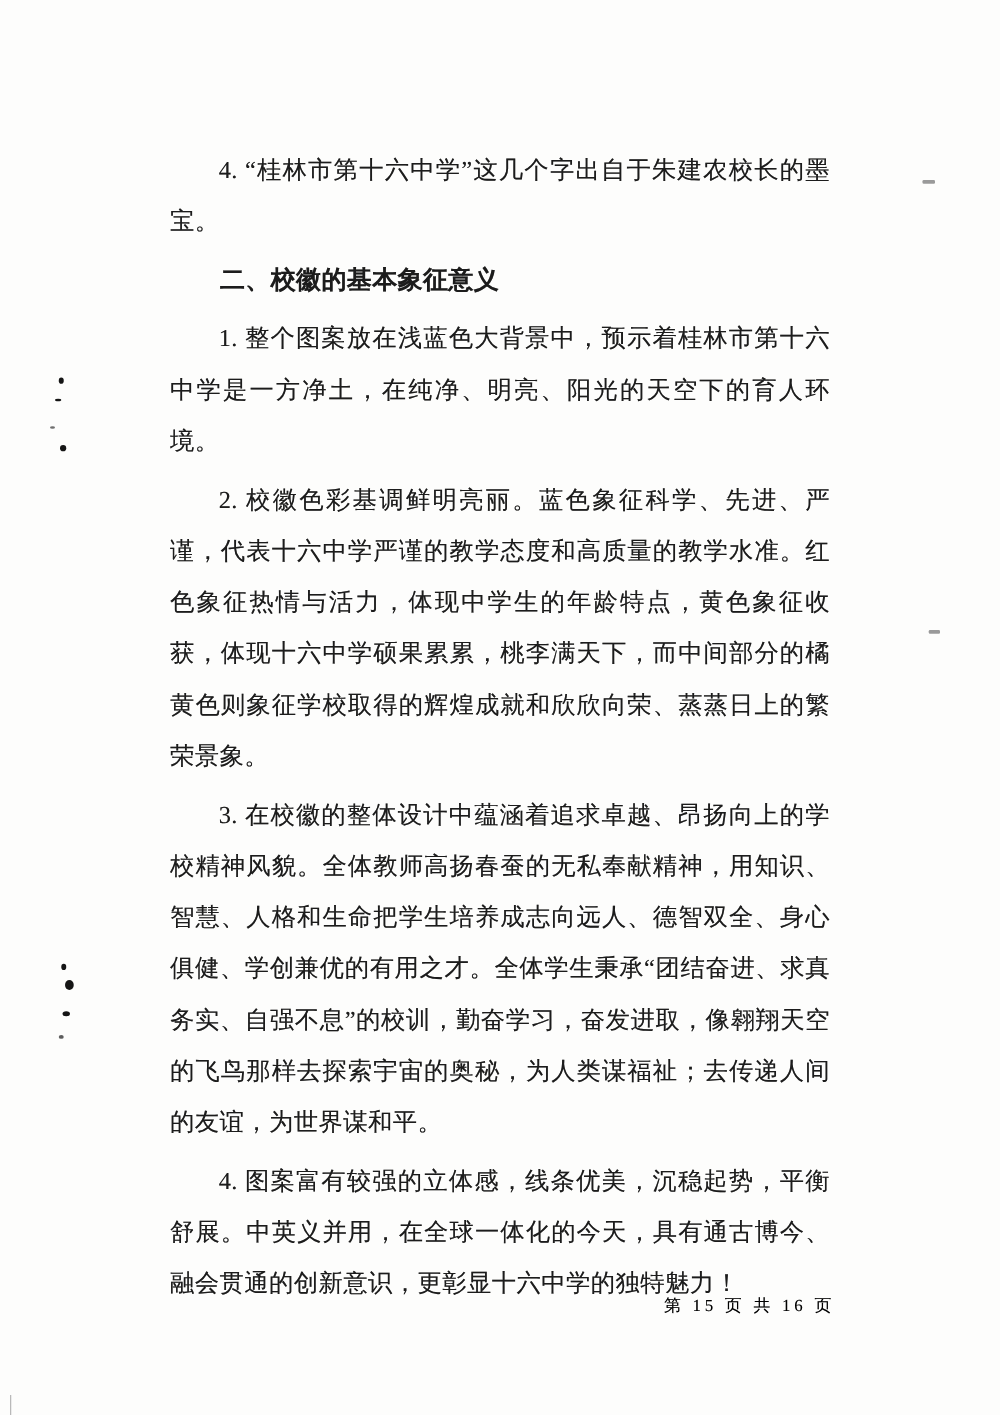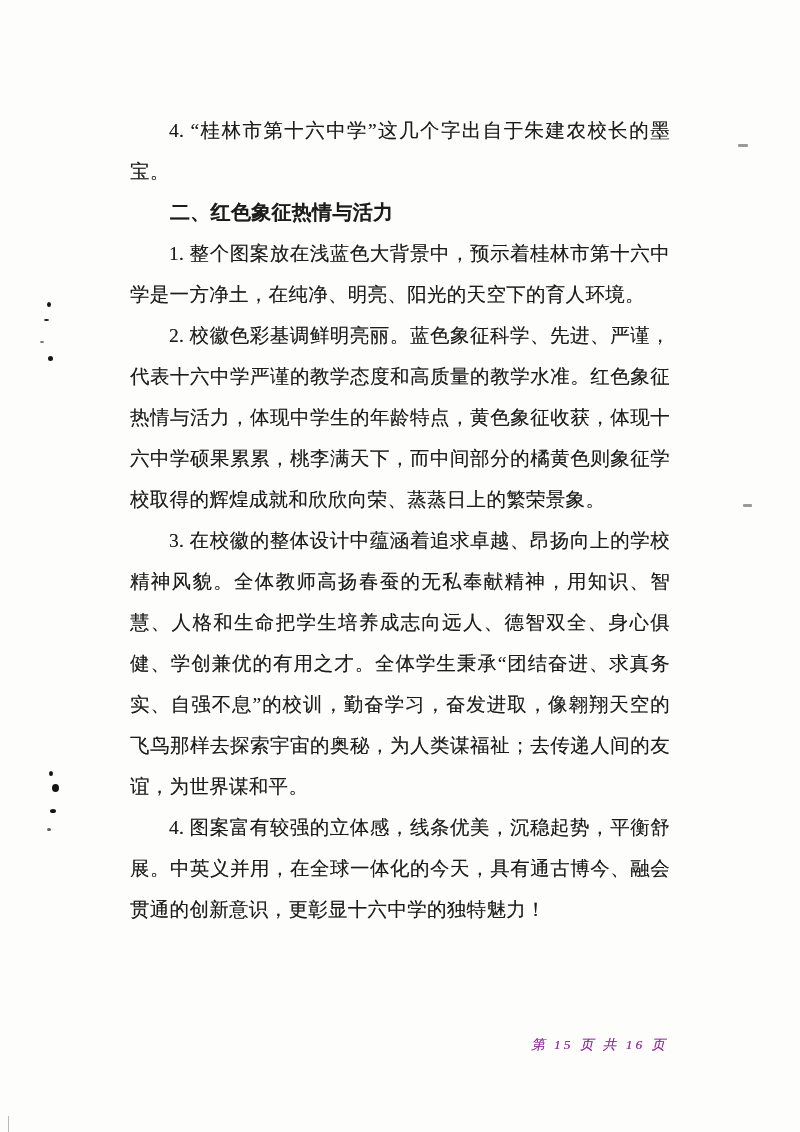--- a/index.html
+++ b/index.html
@@ -20,42 +20,41 @@
     inset: 0;
     background: #fdfdfc;
   }
   .content {
     position: absolute;
     left: 130px;
     top: 110px;
     width: 540px;
   }
   .content p {
-    margin: 0;
+    margin: 6px;
     font-size: 19.5px;
     line-height: 41px;
     text-align: justify;
     text-indent: 2em;
     letter-spacing: 0.3px;
     text-shadow: 0 0 0.4px rgba(0,0,0,0.45);
   }
   .content p.heading {
     font-weight: bold;
     font-size: 20px;
     text-align: left;
   }
   .footer {
     position: absolute;
     right: 132px;
     bottom: 78px;
     font-size: 13.5px;
     letter-spacing: 3px;
-    color: #a21caf;
+    color: #000000;
     text-shadow: 0 0 0.3px rgba(0,0,0,0.4);
-    font-style: italic;
   }
   .speck {
     position: absolute;
     background: #151515;
     border-radius: 50%;
   }
   .smudge {
     position: absolute;
     background: #9a9a9a;
     border-radius: 1px;
@@ -69,21 +68,21 @@
     background: #b9b9b9;
   }
 </style>
 </head>
 <body>
 
 <div class="page">
 
   <div class="content">
     <p>4. “桂林市第十六中学”这几个字出自于朱建农校长的墨宝。</p>
-    <p class="heading">二、红色象征热情与活力</p>
+    <p class="heading">二、校徽的基本象征意义</p>
     <p>1. 整个图案放在浅蓝色大背景中，预示着桂林市第十六中学是一方净土，在纯净、明亮、阳光的天空下的育人环境。</p>
     <p>2. 校徽色彩基调鲜明亮丽。蓝色象征科学、先进、严谨，代表十六中学严谨的教学态度和高质量的教学水准。红色象征热情与活力，体现中学生的年龄特点，黄色象征收获，体现十六中学硕果累累，桃李满天下，而中间部分的橘黄色则象征学校取得的辉煌成就和欣欣向荣、蒸蒸日上的繁荣景象。</p>
     <p>3. 在校徽的整体设计中蕴涵着追求卓越、昂扬向上的学校精神风貌。全体教师高扬春蚕的无私奉献精神，用知识、智慧、人格和生命把学生培养成志向远人、德智双全、身心俱健、学创兼优的有用之才。全体学生秉承“团结奋进、求真务实、自强不息”的校训，勤奋学习，奋发进取，像翱翔天空的飞鸟那样去探索宇宙的奥秘，为人类谋福祉；去传递人间的友谊，为世界谋和平。</p>
     <p>4. 图案富有较强的立体感，线条优美，沉稳起势，平衡舒展。中英义并用，在全球一体化的今天，具有通古博今、融会贯通的创新意识，更彰显十六中学的独特魅力！</p>
   </div>
 
   <div class="footer">第 15 页 共 16 页</div>
 
   <div class="speck" style="left:47px; top:302px; width:4px; height:5px;"></div>
   <div class="speck" style="left:44px; top:319px; width:5px; height:2px;"></div>

